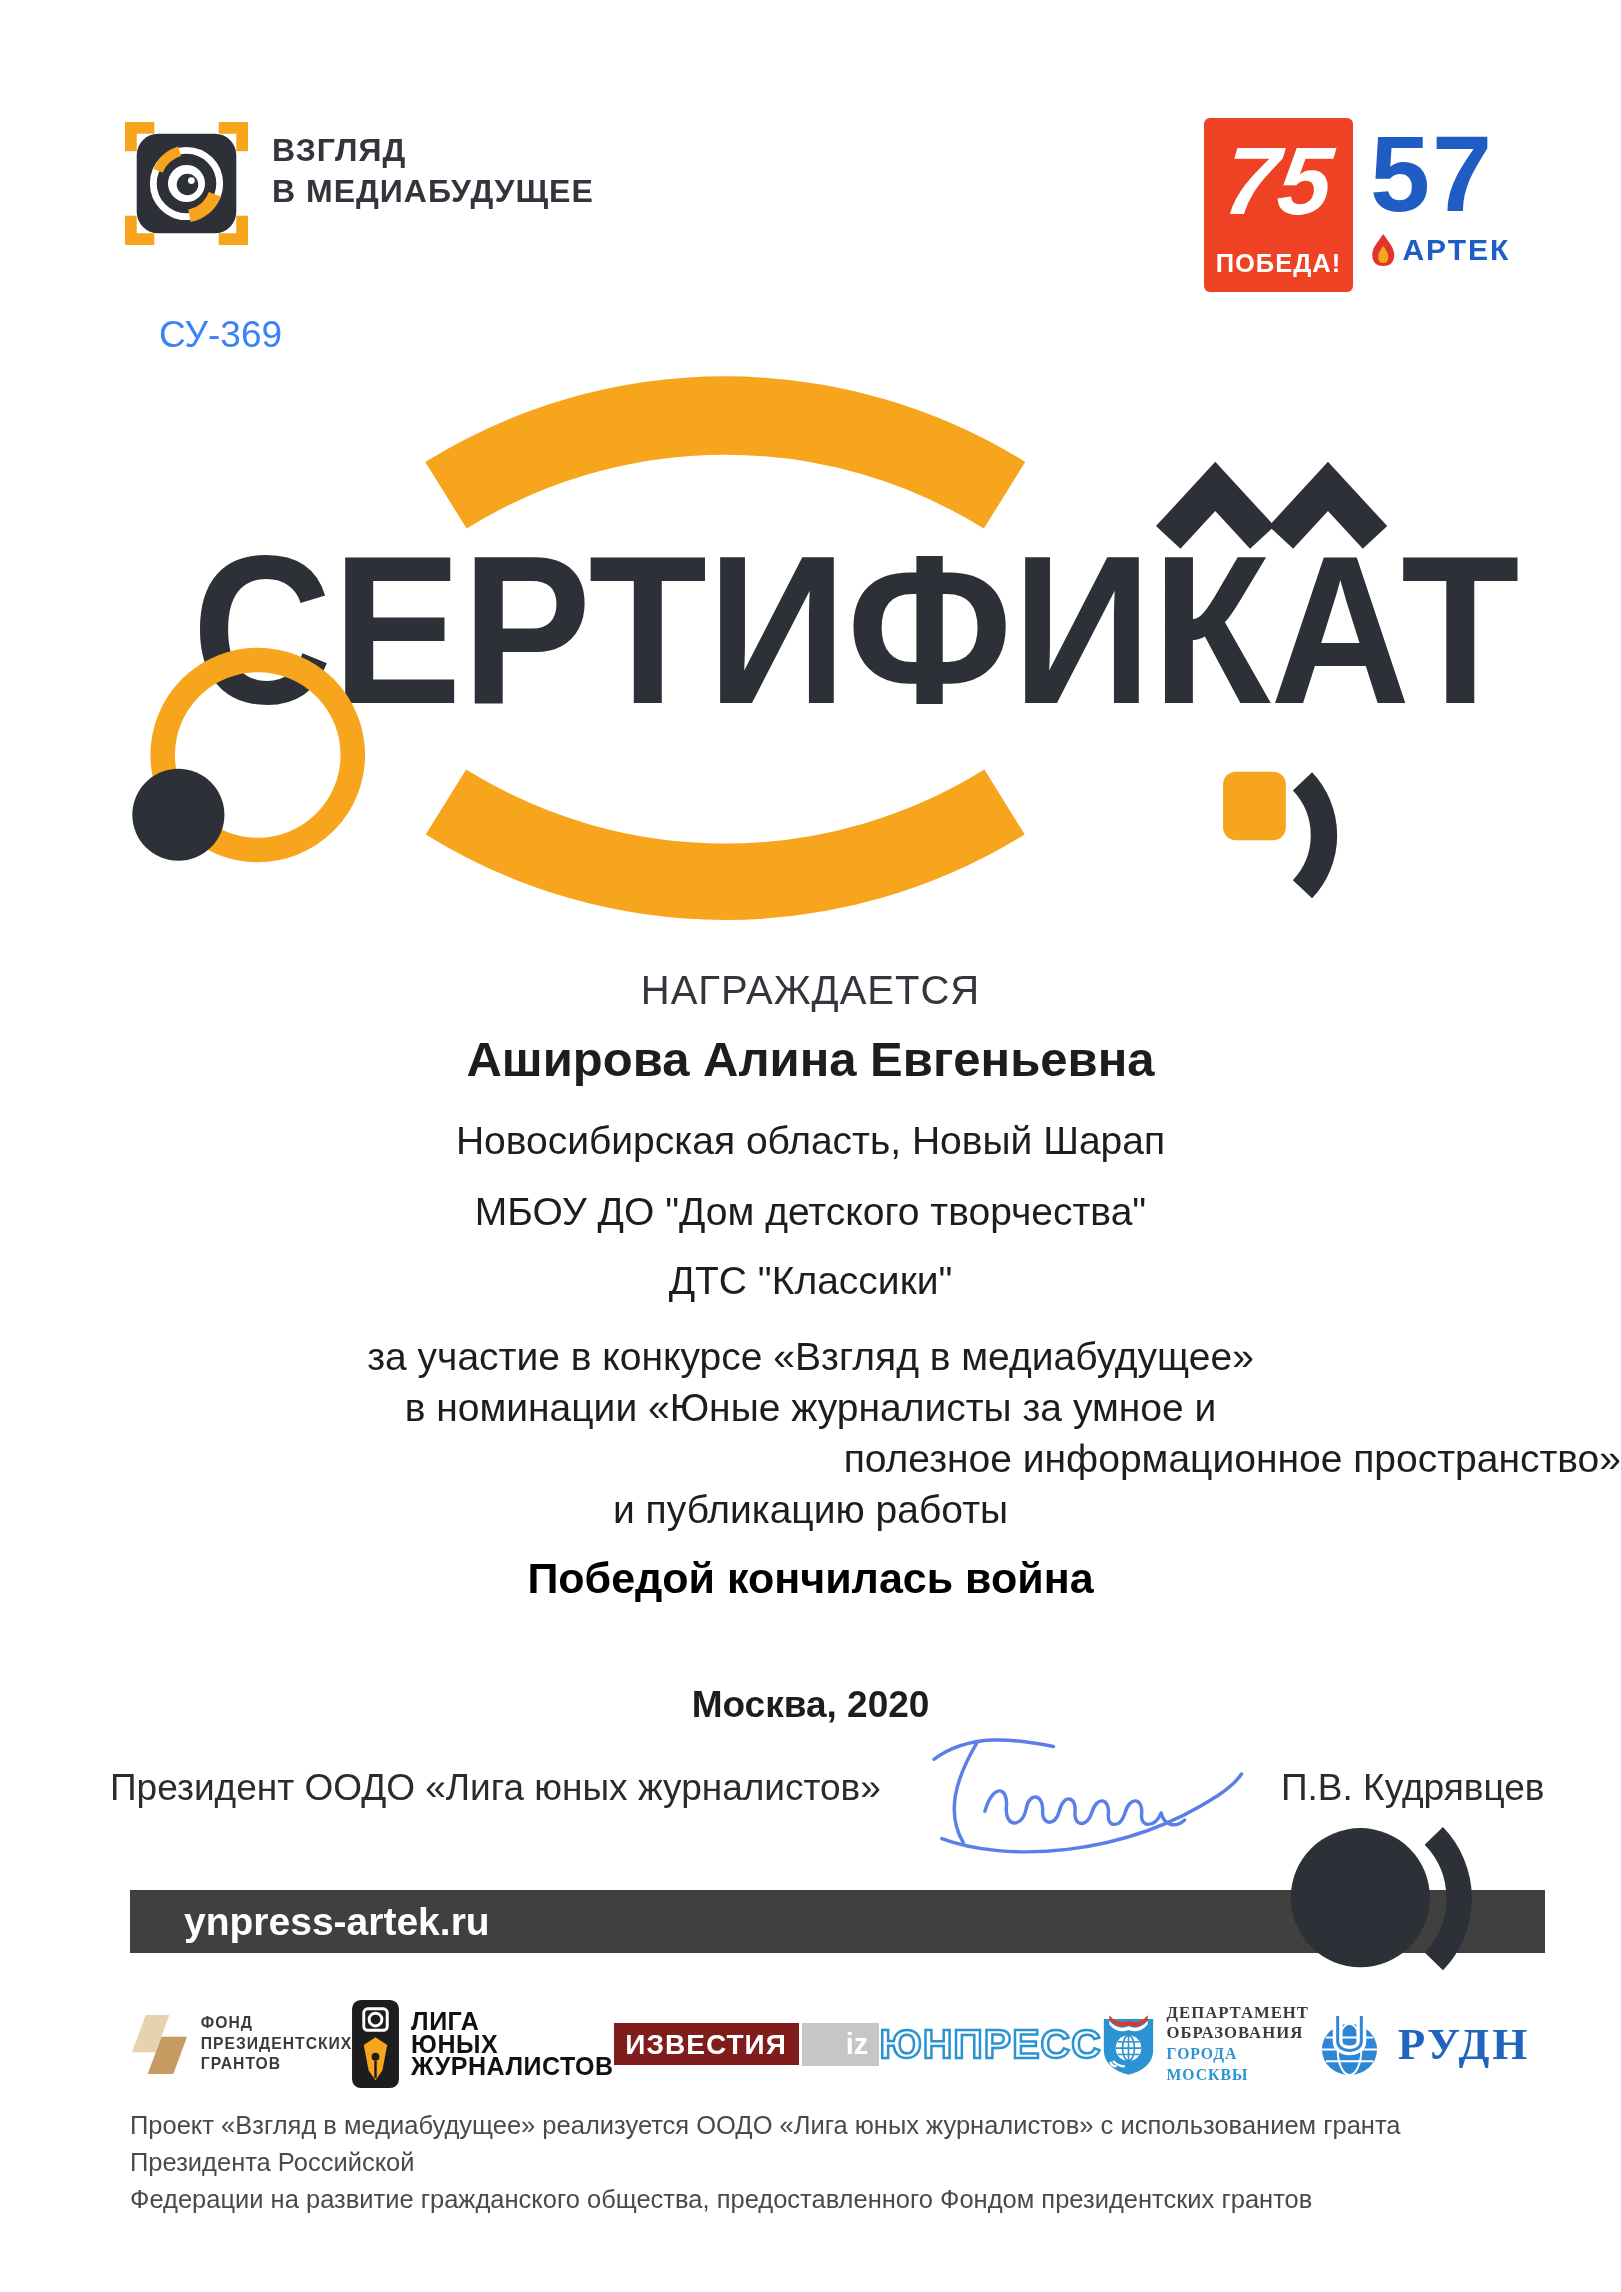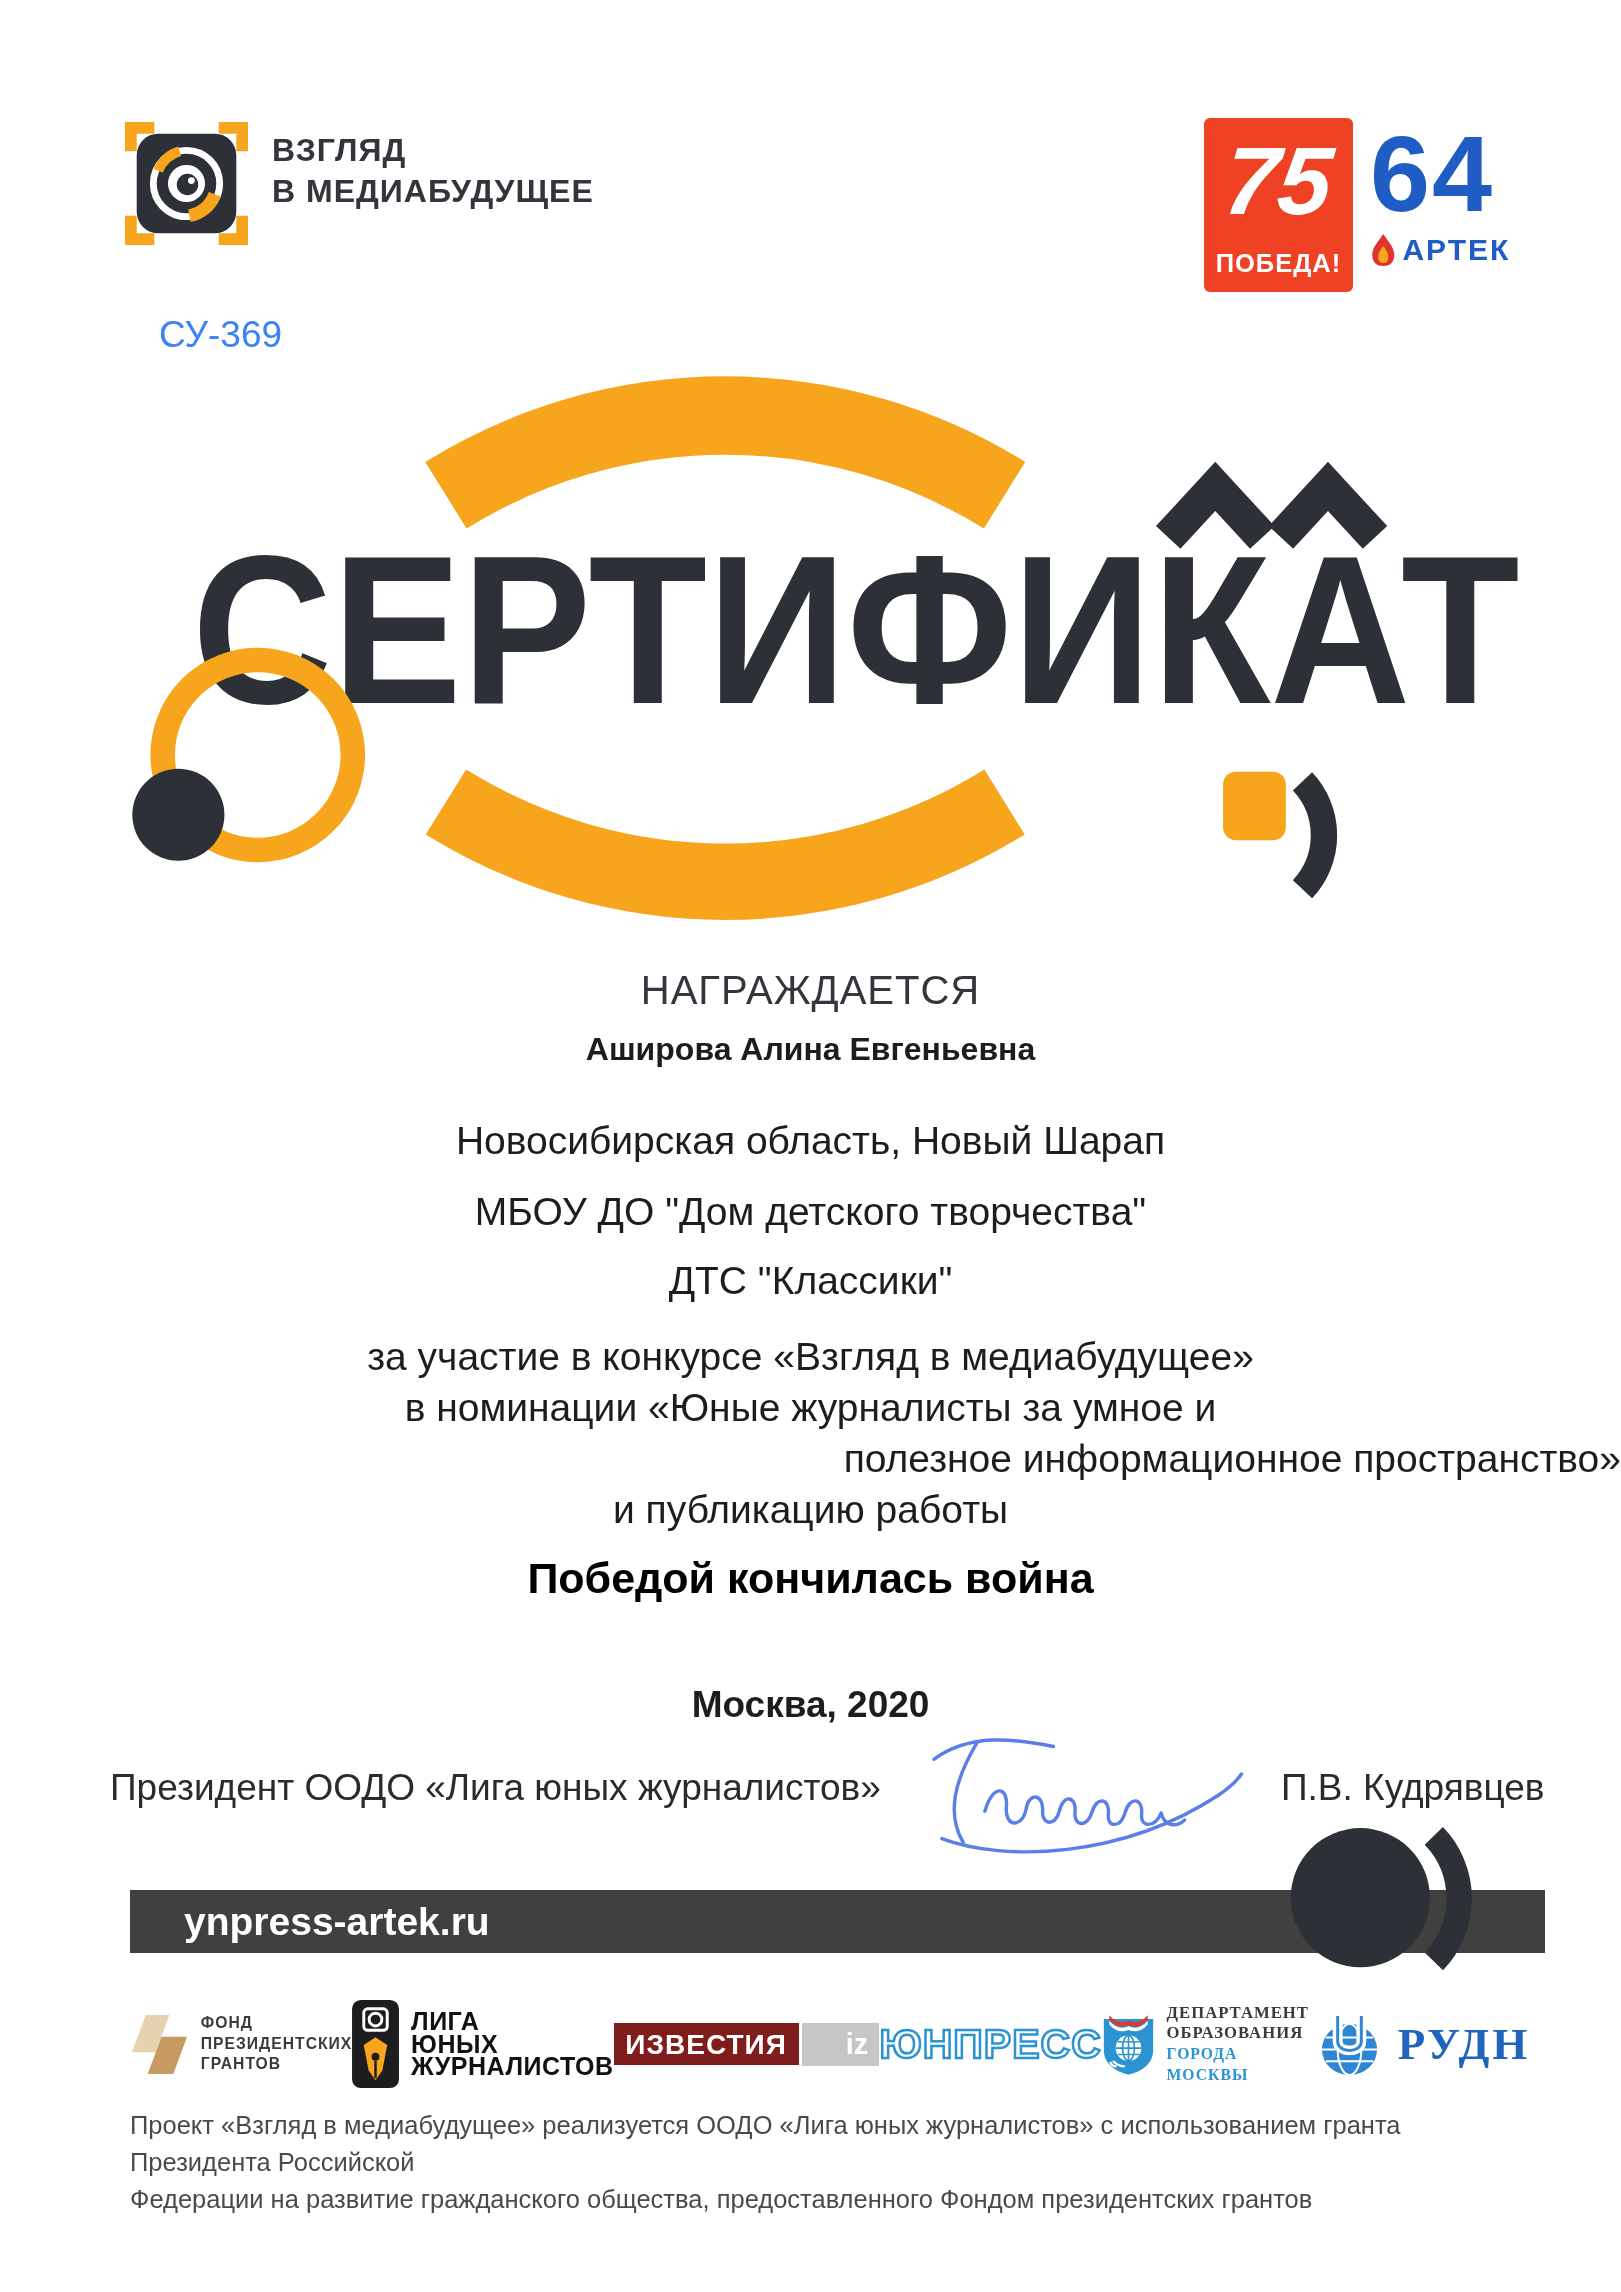--- a/index.html
+++ b/index.html
@@ -17,21 +17,21 @@
   .pobeda-label{position:absolute;bottom:13.7px;left:0;width:100%;text-align:center;
                 font-size:25.5px;font-weight:bold;letter-spacing:1px;}
   .artek-num{font-size:108px;line-height:98px;font-weight:800;color:#1f5dc4;letter-spacing:2px;}
   .artek-row{display:flex;align-items:center;gap:5.9px;margin-top:9.8px;}
   .artek-label{font-size:30px;font-weight:800;color:#1f5dc4;letter-spacing:2px;}
   
   .big-title{font-size:211px;font-weight:bold;color:#2e3038;line-height:225px;white-space:nowrap;
              transform:scaleX(0.92);transform-origin:left center;}
   
   .awarded{font-size:40px;color:#34363d;letter-spacing:1px;}
-  .recipient{font-size:32px;font-weight:bold;color:#1d1d1f;}
+  .recipient{font-size:49px;font-weight:bold;color:#1d1d1f;}
   .bodyline{font-size:39px;color:#1d1d1f;}
   .worktitle{font-size:43px;font-weight:bold;color:#000000;}
   .cityyear{font-size:37px;font-weight:bold;color:#1d1d1f;}
   .signrole,.signname{font-size:37px;color:#2b2b2b;}
   
   .webbar{left:130px;top:1890px;width:1415px;height:63px;background:#404040;}
   .weburl{line-height:63px;padding-left:54px;font-size:39px;font-weight:bold;color:#ffffff;}
   
   .partners{left:130px;top:2000px;width:1392px;display:flex;justify-content:space-between;align-items:center;}
   .partner{display:flex;align-items:center;gap:11.8px;}
@@ -77,21 +77,21 @@
   <div class="abs brand-text" style="left:272px;top:130px;">
     <div>ВЗГЛЯД</div>
     <div>В МЕДИАБУДУЩЕЕ</div>
   </div>
 
   <div class="abs pobeda-box" style="left:1204px;top:118px;">
     <div class="pobeda-num">75</div>
     <div class="pobeda-label">ПОБЕДА!</div>
   </div>
   <div class="abs" style="left:1370px;top:125px;">
-    <div class="artek-num">64</div>
+    <div class="artek-num">57</div>
     <div class="artek-row">
       <svg width="26.5" height="34" viewBox="0 0 26 34">
         <path d="M 13 1 C 18 9 24 14 24 22 C 24 30 19 33 13 33 C 7 33 2 30 2 22 C 2 14 8 9 13 1 Z" fill="#E0352C"></path>
         <path d="M 13 13 C 16 17 18 20 18 24 C 18 28 16 30 13 30 C 10 30 8 28 8 24 C 8 20 10 17 13 13 Z" fill="#F7A51C"></path>
       </svg>
       <span class="artek-label">АРТЕК</span>
     </div>
   </div>
 
   <div class="abs cert-code" style="left:159px;top:314px;">СУ-369</div>

